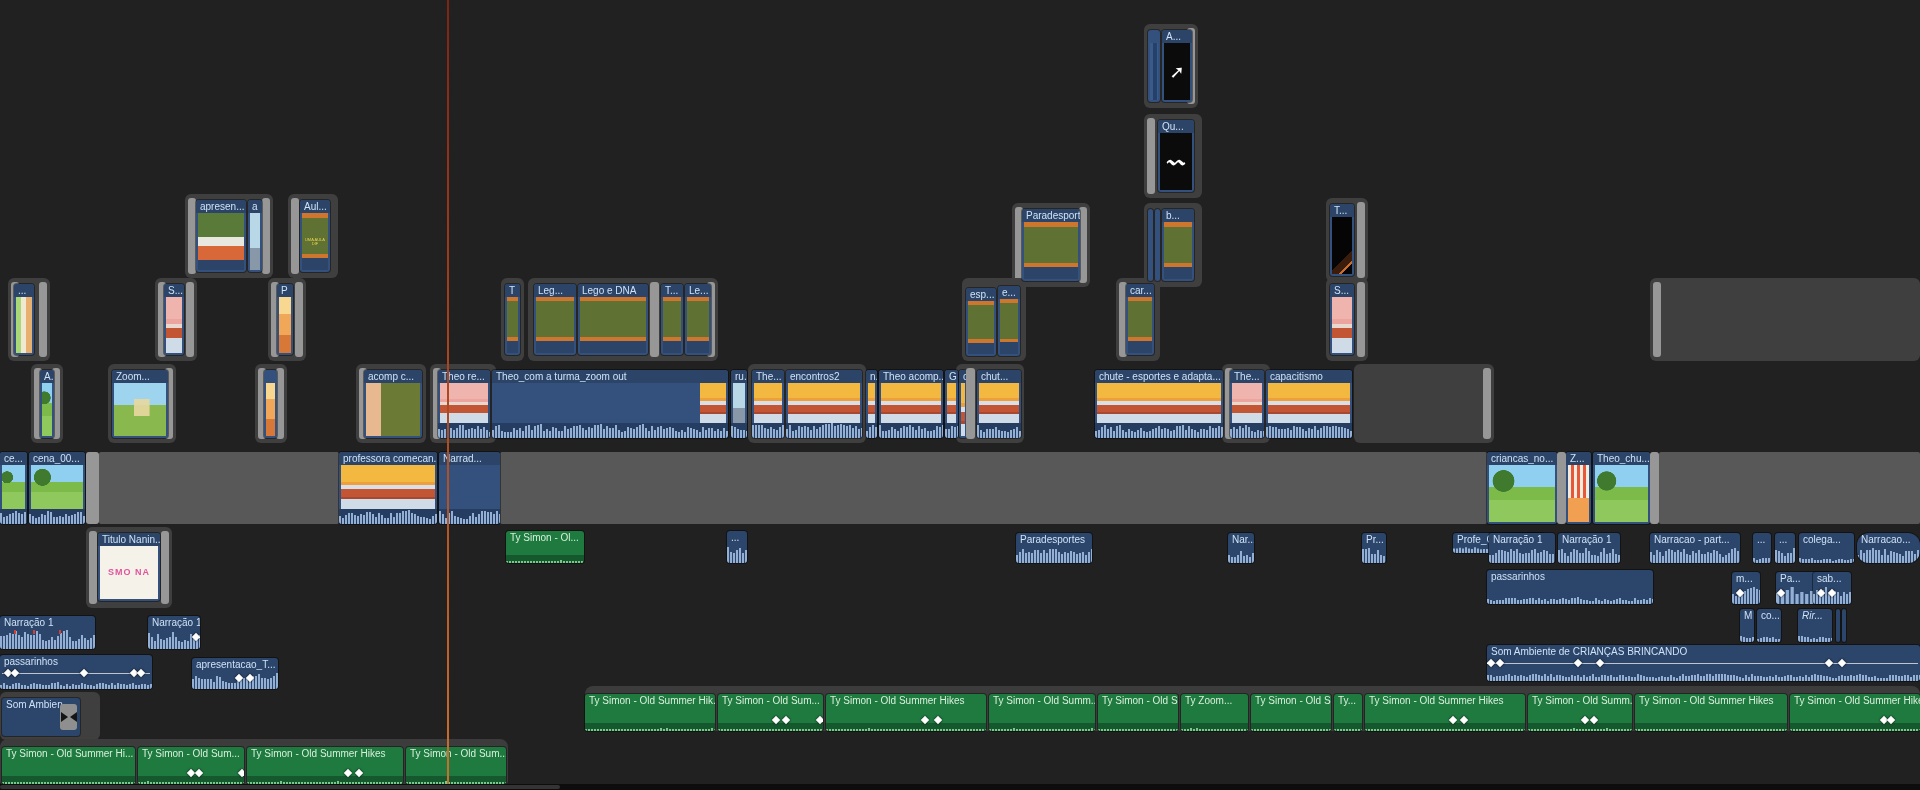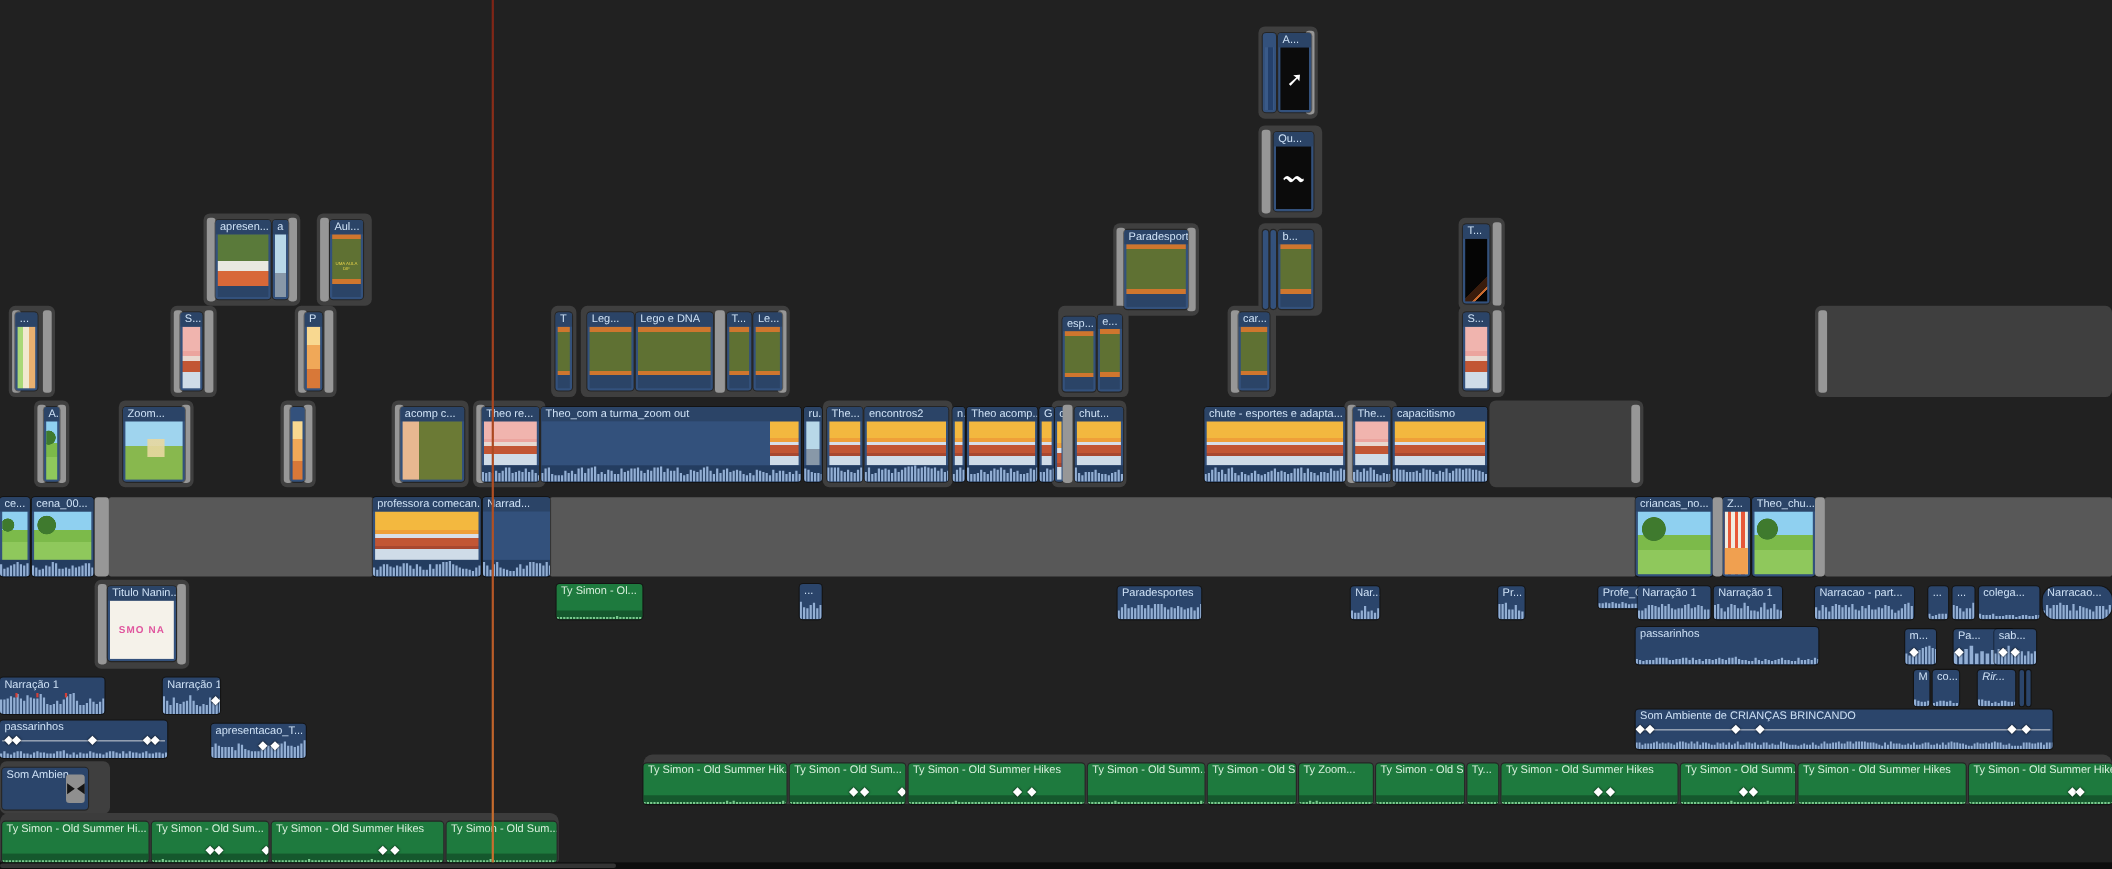--- a/index.html
+++ b/index.html
@@ -587,21 +587,21 @@
     <div class="clip audio" style="left: 1798px; top: 609px; width: 34px; height: 33px; font-style: italic;">
       <div class="label">Rir...</div>
       <div class="wave">
         <svg viewBox="0 0 34 20" preserveAspectRatio="none">
           <path d="M0,20V14h2V20M3,20V14h2V20M6,20V15h2V20M9,20V15h2V20M12,20V17h2V20M15,20V16h2V20M18,20V17h2V20M21,20V15h2V20M24,20V15h2V20M27,20V16h2V20M30,20V16h2V20M33,20V16h2V20" fill="currentColor"></path>
         </svg>
       </div>
     </div>
     <div class="clip audio" style="left: 1836px; top: 609px; width: 4px; height: 33px;"></div>
     <div class="clip audio" style="left: 1842px; top: 609px; width: 4px; height: 33px;"></div>
-    <div class="clip audio" style="left: 1487px; top: 645px; width: 379px; height: 36px;">
+    <div class="clip audio" style="left: 1487px; top: 645px; width: 433px; height: 36px;">
       <div class="label">Som Ambiente de CRIANÇAS BRINCANDO</div>
       <div class="wave">
         <svg viewBox="0 0 433 23" preserveAspectRatio="none">
           <path d="M0,23V17h2V23M3,23V17h2V23M6,23V19h2V23M9,23V18h2V23M12,23V18h2V23M15,23V18h2V23M18,23V17h2V23M21,23V16h2V23M24,23V18h2V23M27,23V17h2V23M30,23V18h2V23M33,23V17h2V23M36,23V18h2V23M39,23V19h2V23M42,23V17h2V23M45,23V16h2V23M48,23V16h2V23M51,23V17h2V23M54,23V18h2V23M57,23V16h2V23M60,23V18h2V23M63,23V16h2V23M66,23V19h2V23M69,23V17h2V23M72,23V17h2V23M75,23V18h2V23M78,23V19h2V23M81,23V19h2V23M84,23V17h2V23M87,23V18h2V23M90,23V17h2V23M93,23V19h2V23M96,23V17h2V23M99,23V19h2V23M102,23V18h2V23M105,23V16h2V23M108,23V19h2V23M111,23V19h2V23M114,23V17h2V23M117,23V17h2V23M120,23V18h2V23M123,23V17h2V23M126,23V19h2V23M129,23V19h2V23M132,23V17h2V23M135,23V17h2V23M138,23V19h2V23M141,23V18h2V23M144,23V19h2V23M147,23V19h2V23M150,23V16h2V23M153,23V17h2V23M156,23V18h2V23M159,23V19h2V23M162,23V19h2V23M165,23V19h2V23M168,23V20h2V23M171,23V19h2V23M174,23V18h2V23M177,23V19h2V23M180,23V19h2V23M183,23V17h2V23M186,23V19h2V23M189,23V20h2V23M192,23V18h2V23M195,23V16h2V23M198,23V18h2V23M201,23V18h2V23M204,23V17h2V23M207,23V17h2V23M210,23V16h2V23M213,23V18h2V23M216,23V18h2V23M219,23V16h2V23M222,23V16h2V23M225,23V18h2V23M228,23V16h2V23M231,23V16h2V23M234,23V16h2V23M237,23V16h2V23M240,23V17h2V23M243,23V17h2V23M246,23V17h2V23M249,23V18h2V23M252,23V19h2V23M255,23V20h2V23M258,23V17h2V23M261,23V19h2V23M264,23V16h2V23M267,23V18h2V23M270,23V18h2V23M273,23V18h2V23M276,23V19h2V23M279,23V19h2V23M282,23V18h2V23M285,23V19h2V23M288,23V17h2V23M291,23V19h2V23M294,23V19h2V23M297,23V18h2V23M300,23V17h2V23M303,23V17h2V23M306,23V19h2V23M309,23V19h2V23M312,23V18h2V23M315,23V19h2V23M318,23V17h2V23M321,23V19h2V23M324,23V17h2V23M327,23V16h2V23M330,23V17h2V23M333,23V17h2V23M336,23V18h2V23M339,23V18h2V23M342,23V19h2V23M345,23V20h2V23M348,23V20h2V23M351,23V18h2V23M354,23V17h2V23M357,23V18h2V23M360,23V18h2V23M363,23V17h2V23M366,23V18h2V23M369,23V17h2V23M372,23V16h2V23M375,23V17h2V23M378,23V17h2V23M381,23V19h2V23M384,23V19h2V23M387,23V18h2V23M390,23V20h2V23M393,23V20h2V23M396,23V20h2V23M399,23V20h2V23M402,23V17h2V23M405,23V17h2V23M408,23V17h2V23M411,23V18h2V23M414,23V18h2V23M417,23V17h2V23M420,23V17h2V23M423,23V19h2V23M426,23V17h2V23M429,23V17h2V23M432,23V17h2V23" fill="currentColor"></path>
         </svg>
       </div>
       <div class="kfline" style="top: 18px;"></div>
       <div class="kf" style="left: 1px; top: 15px;"></div>
       <div class="kf" style="left: 10px; top: 15px;"></div>
       <div class="kf" style="left: 88px; top: 15px;"></div>

